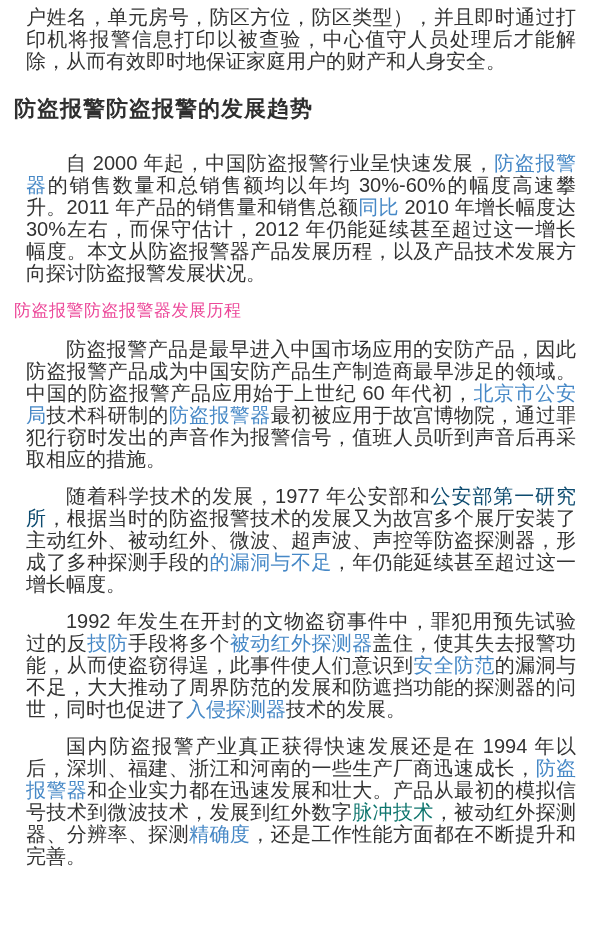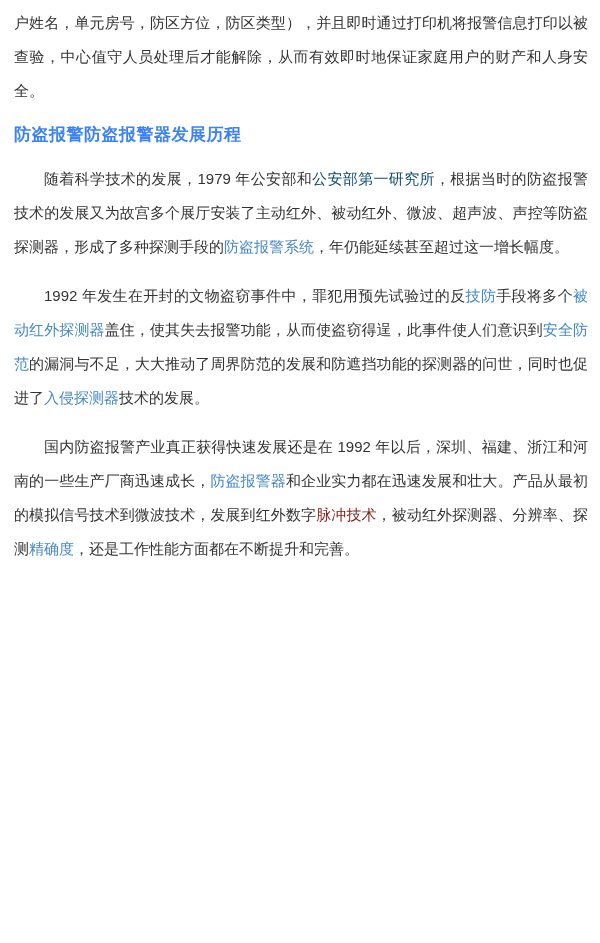--- a/index.html
+++ b/index.html
@@ -4,49 +4,52 @@
 <style>
   html,body{margin:0;padding:0;background:#ffffff;}
   .page{
     width:600px;height:943px;overflow:hidden;box-sizing:border-box;
     padding:6px 12px 0 14px;
     background:#ffffff;
     color:#333333;
     font-family:"Liberation Sans","DejaVu Sans",sans-serif;
   }
   .page p{
-    font-size:15px;line-height:34px;margin:15px 0;
+    font-size:20px;line-height:22px;margin:15px 12px;
     text-align:justify;text-justify:inter-ideograph;
     word-break:break-all;
   }
   p.frag{margin-top:0;}
   p.indent{text-indent:2em;}
   h2.sec{
     font-size:22px;line-height:26px;font-weight:bold;
     margin:24px 0 30px;color:#2f2f2f;letter-spacing:1px;
   }
   h3.sub{
-    font-size:17px;line-height:24px;font-weight:bold;
-    margin:12px 0 13px;color:#3b82f6;letter-spacing:0.5px;
+    font-size:17px;line-height:24px;font-weight:normal;
+    margin:12px 0 13px;color:#ec4899;letter-spacing:0.5px;
   }
   a.lnk{color:#4688c6;text-decoration:none;cursor:pointer;}
 </style>
 </head>
 <body>
 
 <div class="page" style="background: rgb(255, 255, 255); color: rgb(51, 51, 51);">
 
   <p class="frag"><span>户姓名，单元房号，防区方位，防区类型），并且即时通过打印机将报警信息打印以被查验，中心值守人员处理后才能解除，从而有效即时地保证家庭用户的财产和人身安全。</span></p>
 
+  <h2 class="sec">防盗报警防盗报警的发展趋势</h2>
 
+  <p class="indent"><span>自 2000 年起，中国防盗报警行业呈快速发展，</span><a class="lnk" style="color: rgb(70, 136, 198);">防盗报警器</a><span>的销售数量和总销售额均以年均 30%-60%的幅度高速攀升。2011 年产品的销售量和销售总额</span><a class="lnk" style="color: rgb(70, 136, 198);">同比</a><span> 2010 年增长幅度达 30%左右，而保守估计，2012 年仍能延续甚至超过这一增长幅度。本文从防盗报警器产品发展历程，以及产品技术发展方向探讨防盗报警发展状况。</span></p>
 
   <h3 class="sub">防盗报警防盗报警器发展历程</h3>
 
+  <p class="indent"><span>防盗报警产品是最早进入中国市场应用的安防产品，因此防盗报警产品成为中国安防产品生产制造商最早涉足的领域。中国的防盗报警产品应用始于上世纪 60 年代初，</span><a class="lnk" style="color: rgb(70, 136, 198);">北京市公安局</a><span>技术科研制的</span><a class="lnk" style="color: rgb(70, 136, 198);">防盗报警器</a><span>最初被应用于故宫博物院，通过罪犯行窃时发出的声音作为报警信号，值班人员听到声音后再采取相应的措施。</span></p>
 
-  <p class="indent"><span>随着科学技术的发展，1979 年公安部和</span><a class="lnk" style="color: #0c4a6e;">公安部第一研究所</a><span>，根据当时的防盗报警技术的发展又为故宫多个展厅安装了主动红外、被动红外、微波、超声波、声控等防盗探测器，形成了多种探测手段的</span><a class="lnk" style="color: rgb(70, 136, 198);">防盗报警系统</a><span>，年仍能延续甚至超过这一增长幅度。</span></p>
+  <p class="indent"><span>随着科学技术的发展，1977 年公安部和</span><a class="lnk" style="color: #0c4a6e;">公安部第一研究所</a><span>，根据当时的防盗报警技术的发展又为故宫多个展厅安装了主动红外、被动红外、微波、超声波、声控等防盗探测器，形成了多种探测手段的</span><a class="lnk" style="color: rgb(70, 136, 198);">的漏洞与不足</a><span>，年仍能延续甚至超过这一增长幅度。</span></p>
 
 
   <p class="indent"><span>1992 年发生在开封的文物盗窃事件中，罪犯用预先试验过的反</span><a class="lnk" style="color: rgb(70, 136, 198);">技防</a><span>手段将多个</span><a class="lnk" style="color: rgb(70, 136, 198);">被动红外探测器</a><span>盖住，使其失去报警功能，从而使盗窃得逞，此事件使人们意识到</span><a class="lnk" style="color: rgb(70, 136, 198);">安全防范</a><span>的漏洞与不足，大大推动了周界防范的发展和防遮挡功能的探测器的问世，同时也促进了</span><a class="lnk" style="color: rgb(70, 136, 198);">入侵探测器</a><span>技术的发展。</span></p>
 
 
-  <p class="indent"><span>国内防盗报警产业真正获得快速发展还是在 1992 年以后，深圳、福建、浙江和河南的一些生产厂商迅速成长，</span><a class="lnk" style="color: rgb(70, 136, 198);">防盗报警器</a><span>和企业实力都在迅速发展和壮大。产品从最初的模拟信号技术到微波技术，发展到红外数字</span><a class="lnk" style="color: #7f1d1d;">脉冲技术</a><span>，被动红外探测器、分辨率、探测</span><a class="lnk" style="color: rgb(70, 136, 198);">精确度</a><span>，还是工作性能方面都在不断提升和完善。</span></p>
+  <p class="indent"><span>国内防盗报警产业真正获得快速发展还是在 1994 年以后，深圳、福建、浙江和河南的一些生产厂商迅速成长，</span><a class="lnk" style="color: rgb(70, 136, 198);">防盗报警器</a><span>和企业实力都在迅速发展和壮大。产品从最初的模拟信号技术到微波技术，发展到红外数字</span><a class="lnk" style="color: #0f766e;">脉冲技术</a><span>，被动红外探测器、分辨率、探测</span><a class="lnk" style="color: rgb(70, 136, 198);">精确度</a><span>，还是工作性能方面都在不断提升和完善。</span></p>
 
 </div>
 
 </body></html>

